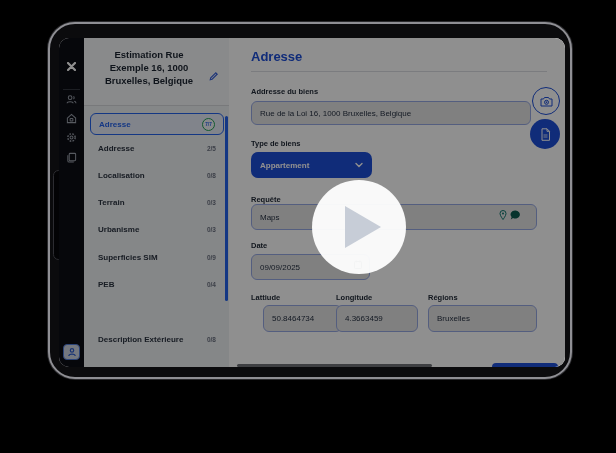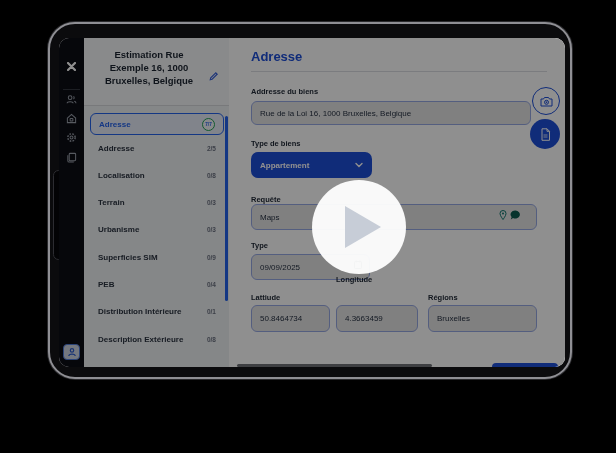--- a/index.html
+++ b/index.html
@@ -157,24 +157,20 @@
           <span class="cnt">0/9</span>
         </div>
         <div class="nav-item" style="top:180px">
           <span class="lbl">Urbanisme</span>
           <span class="cnt">0/3</span>
         </div>
         <div class="nav-item" style="top:235px">
           <span class="lbl">PEB</span>
           <span class="cnt">0/4</span>
         </div>
-        <div class="nav-item" style="top:262px">
-          <span class="lbl">Distribution Intérieure</span>
-          <span class="cnt">0/1</span>
-        </div>
         <div class="nav-item" style="top:290px">
           <span class="lbl">Description Extérieure</span>
           <span class="cnt">0/8</span>
         </div>
         <div class="sn-scroll"></div>
       </div>
 
       <div class="main">
         <div class="m-title">Adresse</div>
         <div class="m-div"></div>
@@ -195,31 +191,31 @@
         <div class="geo-icons">
           <svg width="8" height="10" viewBox="0 0 8 10">
             <path d="M4 0.5 a3 3 0 0 1 3 3 c0 2.2-3 6-3 6 s-3-3.8-3-6 a3 3 0 0 1 3-3" fill="none" stroke="#0f766e" stroke-width="1"></path>
               <circle cx="4" cy="3.5" r="1" fill="#0f766e"></circle>
           </svg>
           <svg width="11" height="10" viewBox="0 0 11 10">
             <path d="M5.5 0.5 a4.5 4 0 1 1 -2.5 7.4 L0.8 9.4 L1.6 7 a4.5 4 0 0 1 3.9-6.5" fill="#0b5d50"></path>
           </svg>
         </div>
 
-        <div class="flabel" style="left:22px; top:203px">Type</div>
+        <div class="flabel" style="left:22px; top:203px">Date</div>
         <input class="finput" style="left: 22px; top: 216px; width: 119px; height: 26px;" readonly="" value="09/09/2025">
         <svg class="cal" width="8" height="9" viewBox="0 0 8 9">
           <rect x="0.5" y="1.5" width="7" height="7" rx="1" fill="none" stroke="#3a4352" stroke-width="1"></rect>
             <path d="M2.2 0.5 v2 M5.8 0.5 v2" stroke="#3a4352" stroke-width="1"></path>
         </svg>
 
         <div class="flabel" style="left:22px; top:255px">Lattiude</div>
-        <div class="flabel" style="left:107px; top:237px">Longitude</div>
+        <div class="flabel" style="left:107px; top:255px">Longitude</div>
         <div class="flabel" style="left:199px; top:255px">Régions</div>
-        <input class="finput" style="left: 22px; top: 267px; width: 79px; height: 27px;" readonly="" value="50.8464734">
+        <input class="finput" style="left: 34px; top: 267px; width: 79px; height: 27px;" readonly="" value="50.8464734">
         <input class="finput" style="left: 107px; top: 267px; width: 82px; height: 27px;" readonly="" value="4.3663459">
         <input class="finput" style="left: 199px; top: 267px; width: 109px; height: 27px;" readonly="" value="Bruxelles">
 
         <div class="fab cam">
           <svg width="13" height="11" viewBox="0 0 13 11" fill="none" stroke="#1e4fd8" stroke-width="1">
             <path d="M1 3 h2.5 l1-1.5 h4 l1 1.5 H12 v7 H1 Z"></path>
               <circle cx="6.5" cy="6.3" r="2"></circle>
               <path d="M6.5 5.5 v1.6 M5.7 6.3 h1.6" stroke-width="0.8"></path>
           </svg>
         </div>

